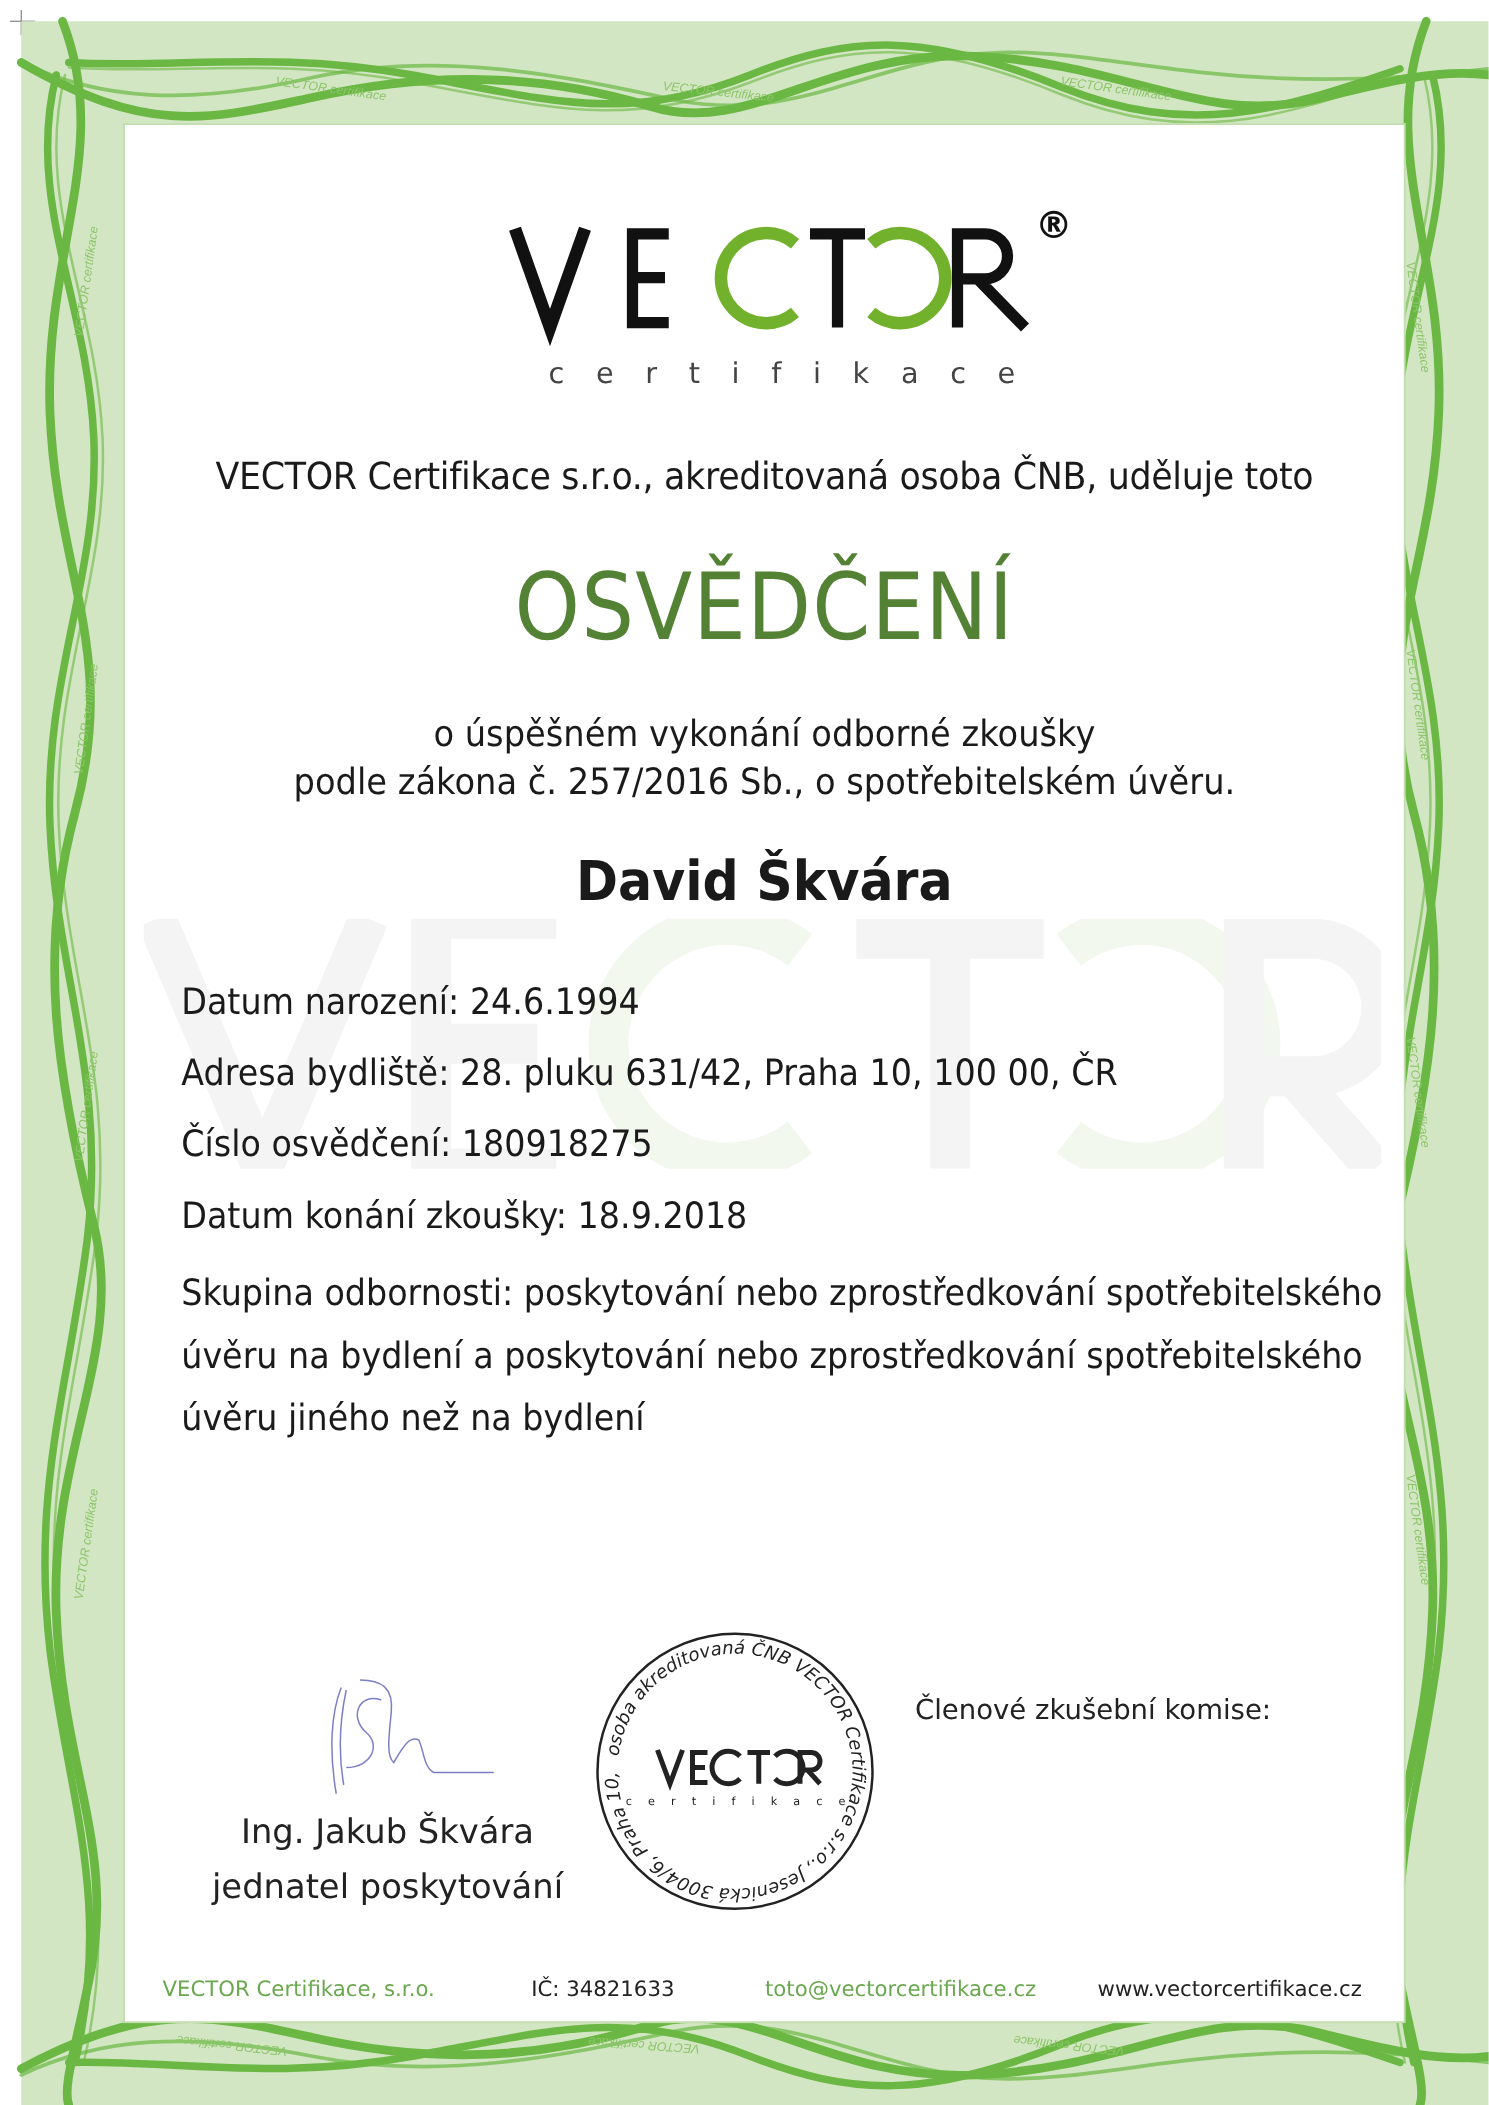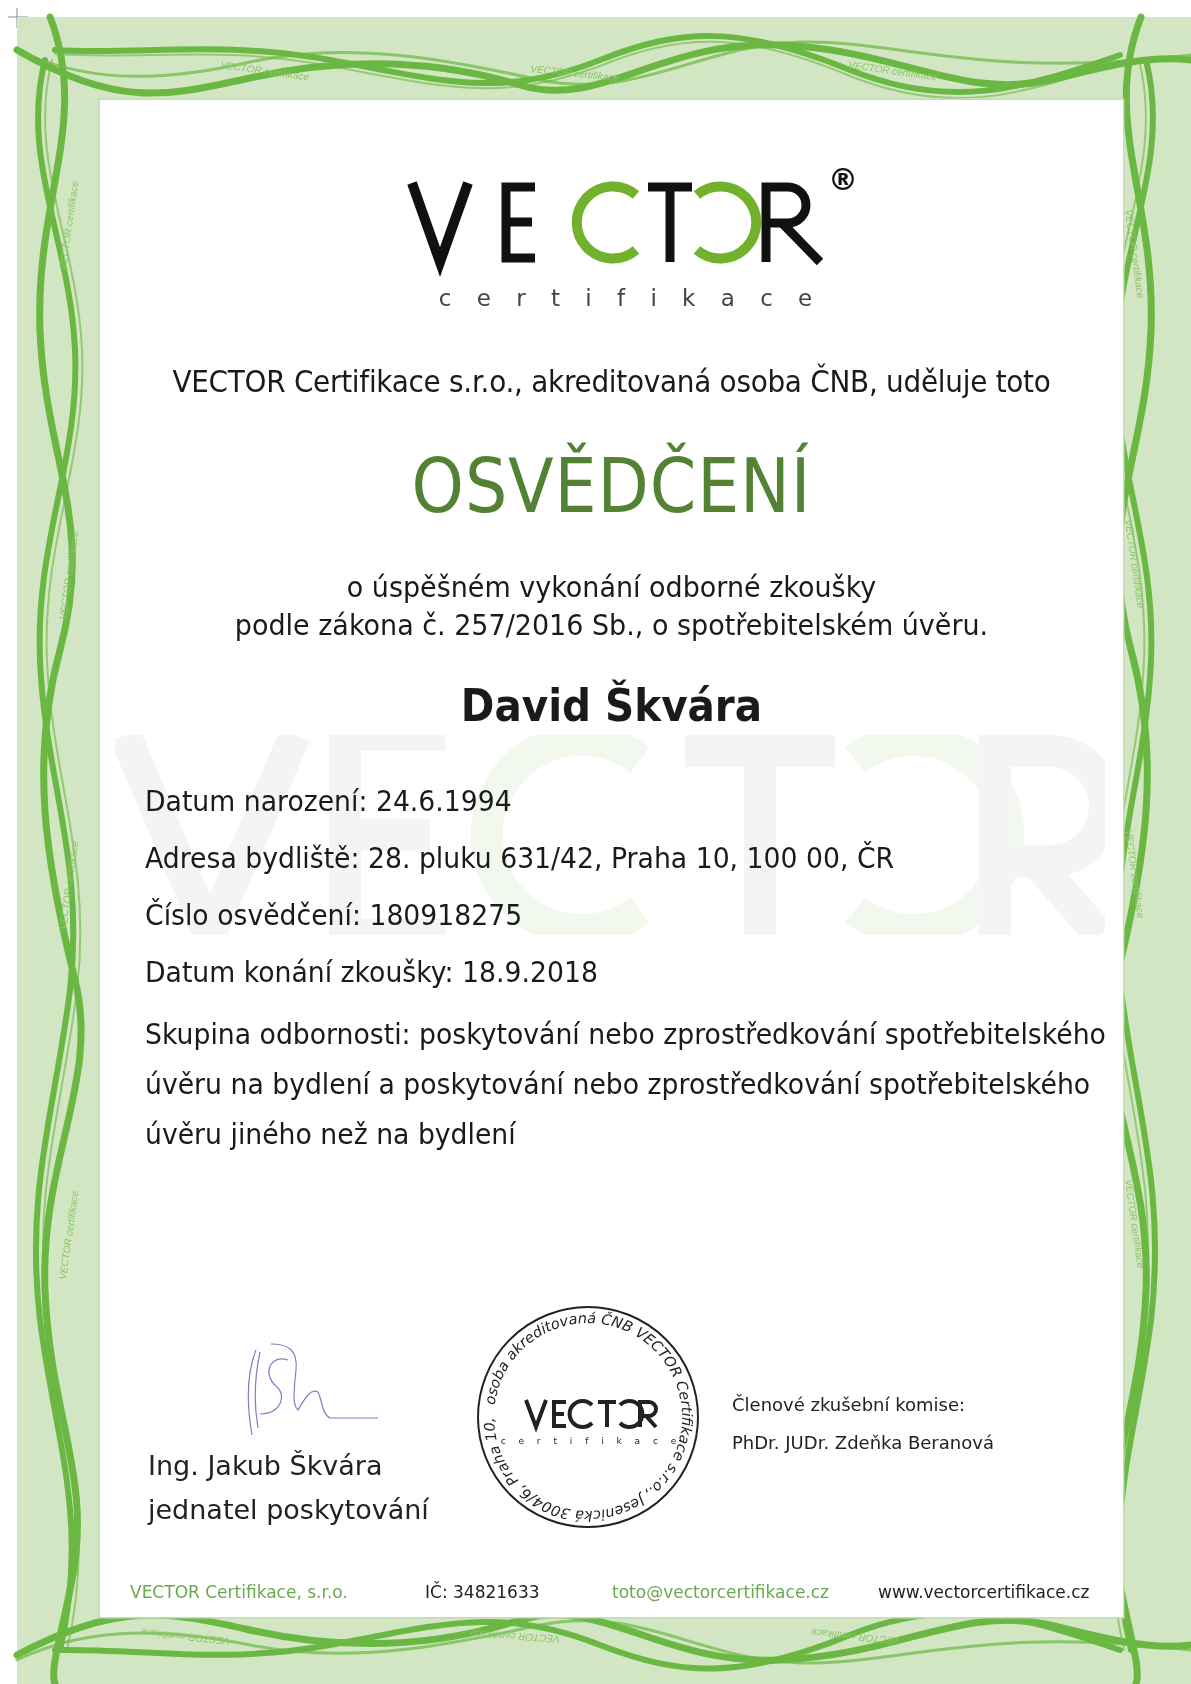--- a/index.html
+++ b/index.html
@@ -10,24 +10,24 @@
   .watermark { position: absolute; left: 115px; top: 735px; width: 990px; height: 200px; }
   .center { position: absolute; left: 100px; width: 1023px; text-align: center; }
   .logo { position: absolute; left: 400px; top: 150px; width: 460px; height: 170px; }
   .intro { top: 364px; font-size: 30px; letter-spacing: -0.3px; transform: scaleX(0.93); }
   .title { top: 443px; font-size: 74px; color: #548235; letter-spacing: 1px; transform: scaleX(0.9); font-weight: normal; }
   .subtitle { top: 568px; font-size: 29px; line-height: 38px; transform: scaleX(0.93); }
   .name { top: 680px; font-size: 44px; font-weight: bold; transform: scaleX(0.92); }
   .details { position: absolute; left: 145px; top: 781px; width: 960px; font-size: 29px; transform-origin: left top; transform: scaleX(0.92); }
   .details .row { height: 57px; line-height: 40px; white-space: nowrap; }
   .details .multi { line-height: 50px; white-space: normal; width: 1060px; }
-  .sig-block { position: absolute; left: 148px; top: 1330px; width: 290px; }
+  .sig-block { position: absolute; left: 165px; top: 1330px; width: 290px; text-align: center; }
   .sig-name { font-size: 27px; line-height: 44px; color: #222; }
   .stamp { position: absolute; left: 474px; top: 1303px; width: 228px; height: 228px; }
-  .committee { position: absolute; left: 732px; top: 1350px; font-size: 18px; line-height: 38px; color: #222; margin-top: 36px; }
+  .committee { position: absolute; left: 732px; top: 1350px; font-size: 22px; line-height: 38px; color: #222; }
   .footer { position: absolute; top: 1582px; font-size: 17px; }
   .green { color: #6aa84f; }
   .reg-mark { position: absolute; left: 8px; top: 8px; width: 20px; height: 20px; }
 </style>
 </head>
 <body>
 
 <svg class="reg-mark" viewBox="0 0 20 20">
   <line x1="0" y1="9" x2="20" y2="9" stroke="#888" stroke-width="1"></line>
   <line x1="9" y1="0" x2="9" y2="20" stroke="#888" stroke-width="1"></line>
@@ -157,19 +157,18 @@
     <path d="M118,102 A13,13 0 1 0 118,120"></path>
     <path d="M124,99 L142,99 M133,99 L133,124"></path>
     <path d="M146,102 A13,13 0 1 1 146,120"></path>
     <path d="M166,124 L166,99 L175,99 A7,7 0 0 1 175,113 L166,113 M172,113 L182,124"></path>
   </g>
   <text x="117" y="141" text-anchor="middle" font-size="9" fill="#222" font-family="DejaVu Sans, sans-serif" letter-spacing="5">c e r t i f i k a c e</text>
 </svg>
 
 <div class="committee">
   <div>Členové zkušební komise:</div>
-  <div>PhDr. JUDr. Zdeňka Beranová</div>
 </div>
 
 <div class="footer green" style="left:130px;">VECTOR Certifikace, s.r.o.</div>
 <div class="footer" style="left:425px; color:#222;">IČ: 34821633</div>
 <div class="footer green" style="left:612px;">toto@vectorcertifikace.cz</div>
 <div class="footer" style="left:878px; color:#222;text-align:right;">www.vectorcertifikace.cz</div>
 
 </body></html>

